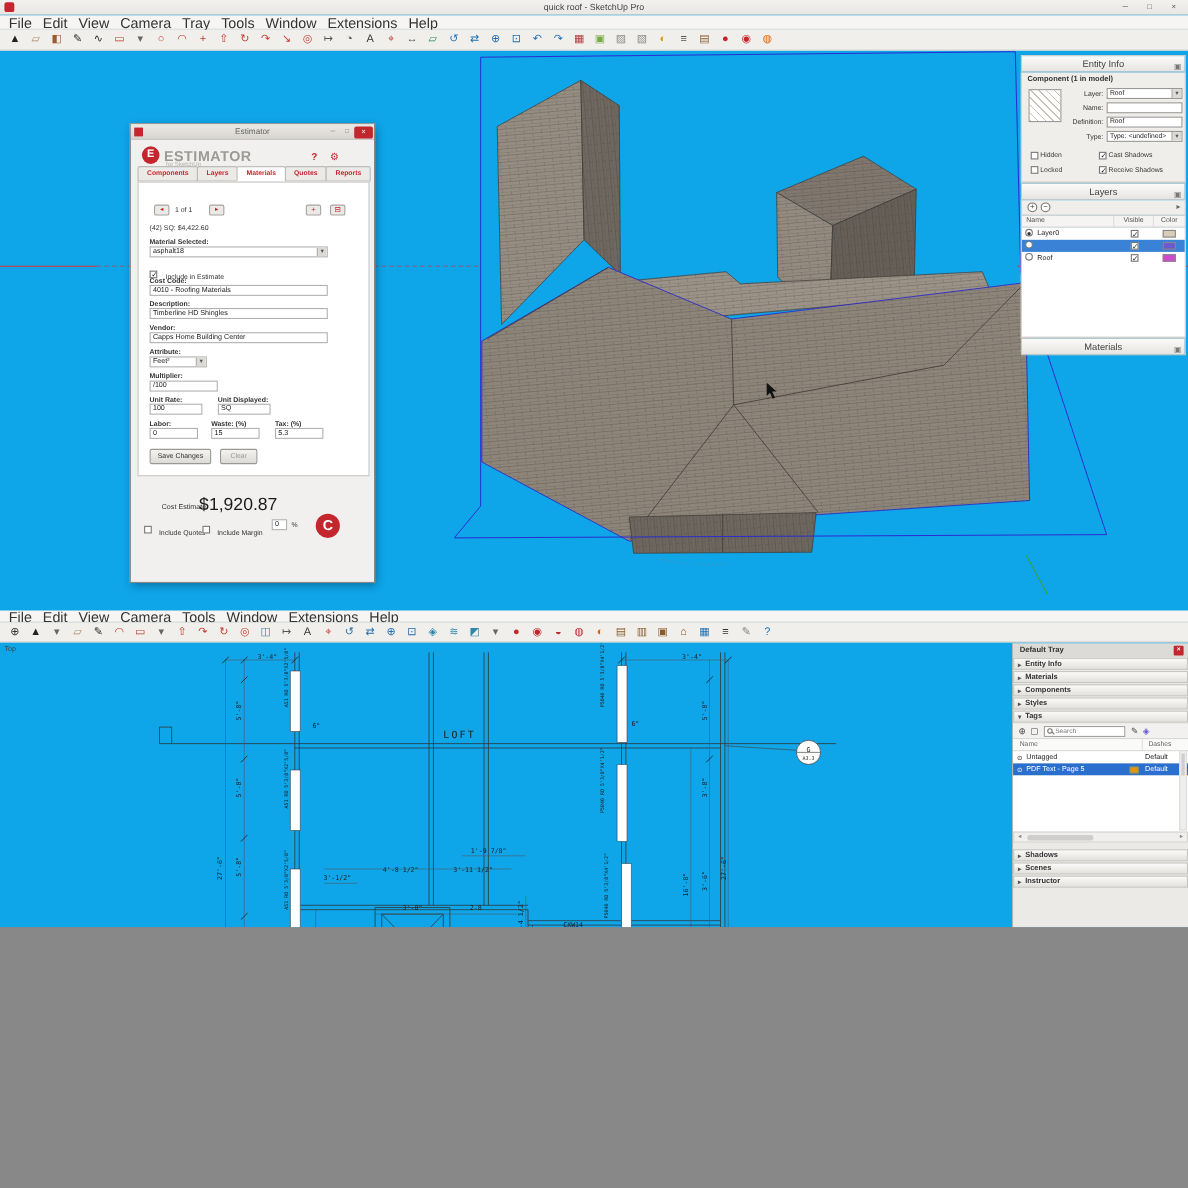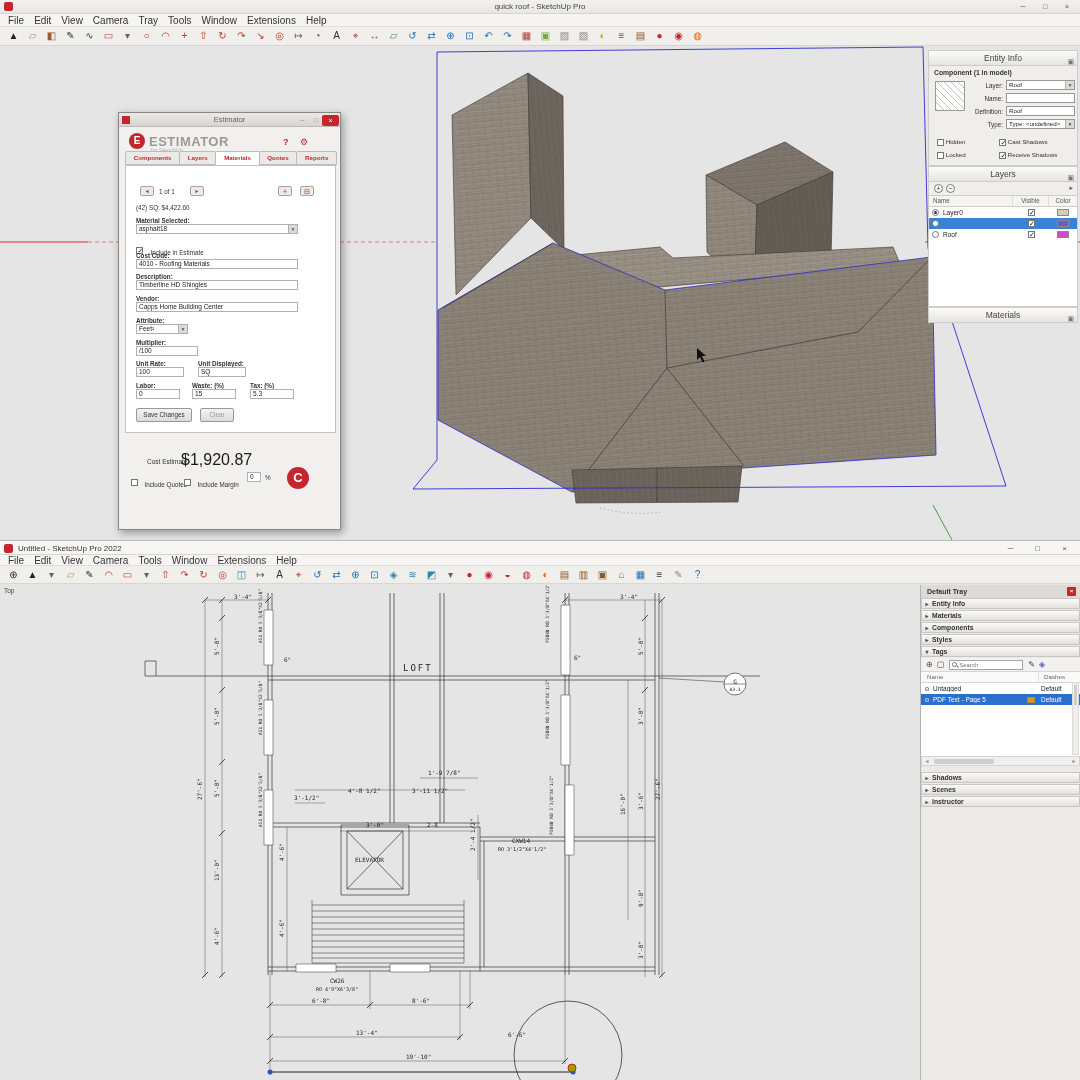--- a/index.html
+++ b/index.html
@@ -1,32 +1,32 @@
 <!DOCTYPE html>
 <html><head>
 <meta charset="utf-8">
 <style>
   * { margin:0; padding:0; box-sizing:border-box; }
   body { font-family:"Liberation Sans", sans-serif; background:#888; }
-  .screen { position:relative; width:1080px; height:1080px; background:#e5e5e5; overflow:hidden; }
+  .screen { position:relative; width:1080px; height:843px; background:#0ea5e9; overflow:hidden; }
   .abs { position:absolute; }
 
   
   .titlebar { position:absolute; left:0; width:1080px; background:linear-gradient(#f2f1ef,#e9e7e4); border-bottom:1px solid #d7d5d1; }
   .tb-top { top:0; height:14px; }
   .tb-bot { top:540px; height:15px; background:#f7f6f5; border-top:1px solid #bbb; }
   .app-icon { position:absolute; left:4px; top:2px; width:9px; height:9px; background:#c4262e; border-radius:2px; }
   .tb-title { position:absolute; width:100%; text-align:center; font-size:8px; color:#444; line-height:14px; }
   .tb-title-left { position:absolute; left:18px; font-size:8px; color:#333; line-height:15px; }
   .winbtns { position:absolute; right:2px; top:0; display:flex; }
   .win-btn { width:22px; text-align:center; font-size:7px; color:#555; line-height:14px; cursor:default; }
   .tb-bot .win-btn { width:27px; line-height:15px; font-size:8px; }
 
   .menubar { position:absolute; left:0; width:1080px; height:13px; background:#f6f5f3; border-bottom:1px solid #e0deda; display:flex; align-items:center; padding-left:3px; }
-  .menu-item { font-size:10px; color:#333; padding:0 5px; line-height:13px; }
+  .menu-item { font-size:13px; color:#333; padding:0 5px; line-height:13px; }
   .toolbar { position:absolute; left:0; width:1080px; background:#f1efec; border-bottom:1px solid #d8d6d2; display:flex; align-items:center; padding-left:4px; }
   .tb-icon { display:inline-block; width:17px; height:16px; text-align:center; font-size:10px; line-height:16px; margin:0 1px; border-radius:2px; }
 
   
   .estimator { position:absolute; left:118px; top:112px; width:223px; height:418px; background:#f1f0ee; border:1px solid #8a8884; box-shadow:2px 3px 8px rgba(0,0,0,.35); }
   .est-titlebar { position:absolute; left:0; top:0; width:100%; height:14px; background:linear-gradient(#eceae6,#d8d5cf); border-bottom:1px solid #bdbab5; }
   .est-title { position:absolute; width:100%; text-align:center; font-size:7.5px; color:#666; line-height:14px; }
   .est-ticon { position:absolute; left:3px; top:3px; width:8px; height:8px; background:#c4262e; }
   .est-winbtns { position:absolute; right:1px; top:1px; display:flex; align-items:center; }
   .est-mini { width:13px; text-align:center; font-size:6px; color:#777; line-height:12px; }
@@ -370,29 +370,20 @@
             <span class="swatch" style="background-color: rgb(204, 75, 204);"></span>
           </span>
       </div>
     </div>
     <div class="pheader">
       <span>Materials</span>
       <span class="corner-ic">▣</span>
     </div>
   </div>
 
-  <div class="titlebar tb-bot">
-    <span class="app-icon" style="top:3px;"></span>
-    <span class="tb-title-left">Untitled - SketchUp Pro 2022</span>
-    <span class="winbtns">
-      <span class="win-btn">─</span>
-      <span class="win-btn">□</span>
-      <span class="win-btn">×</span>
-    </span>
-  </div>
   <div class="menubar" style="top:555px; height:11px;" id="menu-bottom">
       <span class="menu-item">File</span>
       <span class="menu-item">Edit</span>
       <span class="menu-item">View</span>
       <span class="menu-item">Camera</span>
       <span class="menu-item">Tools</span>
       <span class="menu-item">Window</span>
       <span class="menu-item">Extensions</span>
       <span class="menu-item">Help</span>
     </div>

